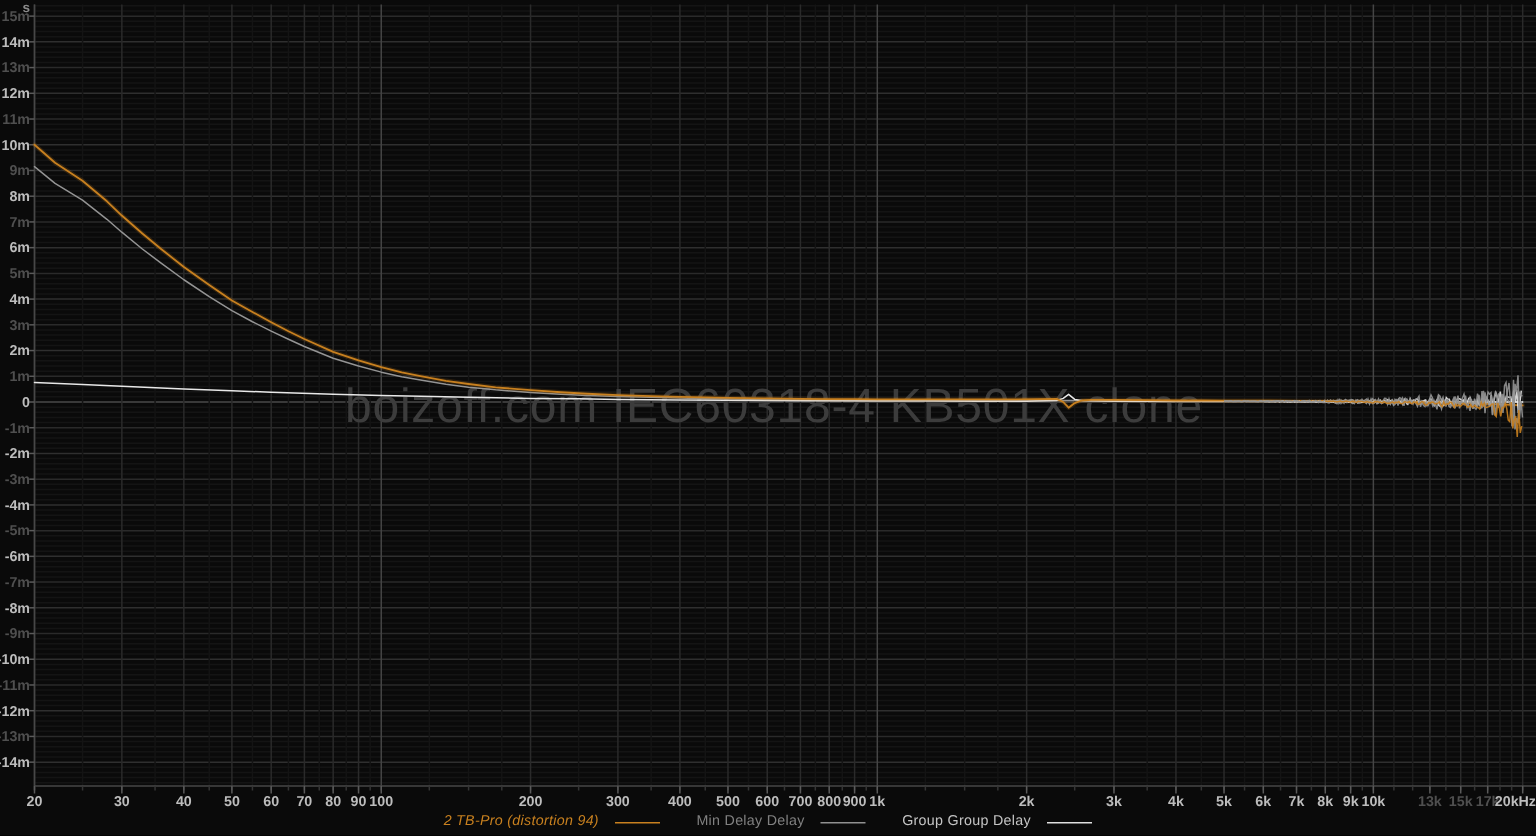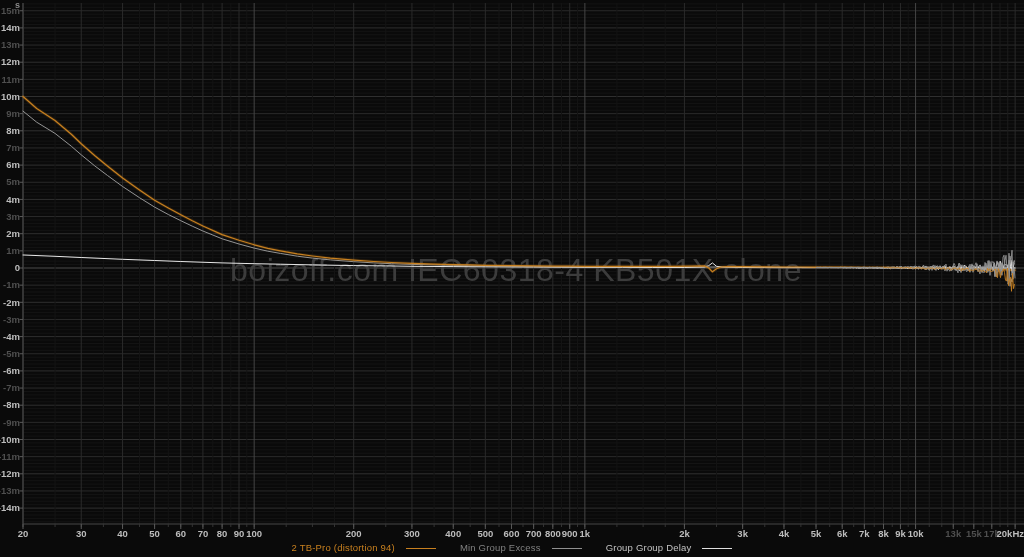--- a/index.html
+++ b/index.html
@@ -442,25 +442,25 @@
       <path d="M23.0 96.5L36.7 108.5L55.0 120.5L71.3 134.2L81.2 143.7L94.9 155.7L107.4 166.0L122.6 178.0L139.5 190.0L154.6 200.3L168.3 208.0L180.8 214.8L192.3 220.8L202.9 226.0L222.1 234.6L239.0 240.2L254.2 244.8L267.8 248.3L280.3 250.8L297.3 253.9L312.4 256.0L330.4 258.2L353.7 260.1L373.8 261.5L391.4 262.5L411.9 263.4L434.1 264.1L453.3 264.6L470.2 264.9L485.3 265.3L511.5 265.6L533.6 265.9L552.8 266.1L569.7 266.1L584.9 266.3L611.1 266.3L643.1 266.3L669.3 266.3L691.4 266.1L704.5 265.9L708.8 268.0L712.4 271.8L716.5 268.7L721.0 267.0L727.5 266.6L742.7 266.6L764.8 266.8L784.0 267.0L800.9 267.0L816.0 267.1L842.2 267.1L864.3 267.3L883.5 267.3L900.4 267.5L915.6 267.7L929.3 267.8L941.8 268.0L953.3 268.2L963.9 268.3L973.8 268.7L983.1 268.9L991.8 269.2L1000.0 269.5L1007.8 269.9L1015.1 270.2" fill="none" stroke="#c8801f" stroke-width="3" stroke-opacity="0.18" stroke-linejoin="round" stroke-linecap="round"></path>
       <path d="M23.0 96.5L36.7 108.5L55.0 120.5L71.3 134.2L81.2 143.7L94.9 155.7L107.4 166.0L122.6 178.0L139.5 190.0L154.6 200.3L168.3 208.0L180.8 214.8L192.3 220.8L202.9 226.0L222.1 234.6L239.0 240.2L254.2 244.8L267.8 248.3L280.3 250.8L297.3 253.9L312.4 256.0L330.4 258.2L353.7 260.1L373.8 261.5L391.4 262.5L411.9 263.4L434.1 264.1L453.3 264.6L470.2 264.9L485.3 265.3L511.5 265.6L533.6 265.9L552.8 266.1L569.7 266.1L584.9 266.3L611.1 266.3L643.1 266.3L669.3 266.3L691.4 266.1L704.5 265.9L708.8 268.0L712.4 271.8L716.5 268.7L721.0 267.0L727.5 266.6L742.7 266.6L764.8 266.8L784.0 267.0L800.9 267.0L816.0 267.1L842.2 267.1L864.3 267.3L883.5 267.3L900.4 267.5L915.6 267.7L929.3 267.8L941.8 268.0L953.3 268.2L963.9 268.3L973.8 268.7L983.1 268.9L991.8 269.2L1000.0 269.5L1007.8 269.9L1015.1 270.2" fill="none" stroke="#c8801f" stroke-width="1.2" stroke-opacity="1" stroke-linejoin="round" stroke-linecap="round"></path>
       <polyline points="842.2,267.5 843.2,267.7 844.2,267.6 845.2,267.6 846.2,267.8 847.2,267.6 848.2,267.6 849.2,267.6 850.2,267.8 851.2,267.5 852.2,267.5 853.2,267.9 854.2,267.6 855.2,267.4 856.2,268.0 857.2,267.6 858.2,268.0 859.2,268.0 860.2,268.0 861.2,267.8 862.2,267.6 863.2,268.0 864.2,267.7 865.2,267.9 866.2,267.6 867.2,268.1 868.2,267.8 869.2,267.7 870.2,267.8 871.2,267.6 872.2,267.8 873.2,267.8 874.2,267.9 875.2,267.5 876.2,267.8 877.2,268.1 878.2,267.9 879.2,267.5 880.2,267.9 881.2,268.2 882.2,268.2 883.2,268.0 884.2,267.9 885.2,268.1 886.2,267.4 887.2,268.1 888.2,267.6 889.2,268.0 890.2,268.4 891.2,267.5 892.2,267.7 893.2,267.8 894.2,267.3 895.2,267.5 896.2,267.7 897.2,267.9 898.2,267.9 899.2,268.1 900.2,267.5 901.2,268.6 902.2,268.7 903.2,268.0 904.2,267.4 905.2,268.6 906.2,267.4 907.2,268.4 908.2,268.1 909.2,267.9 910.2,268.3 911.2,268.4 912.2,268.1 913.2,267.4 914.2,268.2 915.2,268.1 916.2,267.2 917.2,267.8 918.2,268.7 919.2,268.0 920.2,266.8 921.2,268.6 922.2,267.3 923.2,266.9 924.2,267.5 925.2,266.4 926.2,266.8 927.2,267.3 928.2,266.8 929.2,269.0 930.2,268.2 931.2,268.5 932.2,266.3 933.2,268.5 934.2,267.1 935.2,269.5 936.2,266.2 937.2,267.6 938.2,269.6 939.2,268.7 940.2,266.1 941.2,268.6 942.2,266.7 943.2,267.4 944.2,266.0 945.2,266.1 946.2,269.1 947.2,267.6 948.2,267.5 949.2,267.1 950.2,266.6 951.2,268.2 952.2,268.5 953.2,266.0 954.2,266.1 955.2,269.1 956.2,270.4 957.2,268.0 958.2,266.2 959.2,270.4 960.2,270.9 961.2,265.9 962.2,270.4 963.2,269.5 964.2,265.0 965.2,266.1 966.2,266.2 967.2,269.2 968.2,269.1 969.2,271.0 970.2,269.1 971.2,266.6 972.2,265.6 973.2,266.0 974.2,266.4 975.2,267.5 976.2,266.1 977.2,267.4 978.2,268.0 979.2,265.6 980.2,265.1 981.2,268.8 982.2,269.2 983.2,267.4 984.2,271.6 985.2,266.8 986.2,270.0 987.2,270.2 988.2,265.5 989.2,270.8 990.2,267.5 991.2,265.2 992.2,267.4 993.2,270.4 994.2,263.2 995.2,270.7 996.2,266.0 997.2,261.8 998.2,264.9 999.2,267.8 1000.2,261.1 1001.2,268.7 1002.2,263.8 1003.2,268.2 1004.2,264.2 1005.2,264.6 1006.2,265.0 1007.2,264.7 1008.2,269.6 1009.2,260.2 1010.2,268.1 1011.2,260.2 1012.2,275.3 1013.2,269.1 1014.2,260.4" fill="none" stroke="#e8e8e8" stroke-width="1" stroke-opacity="0.9"></polyline>
       <polyline points="816.0,267.6 817.0,267.4 818.0,267.3 819.0,267.6 820.0,267.3 821.0,267.4 822.0,267.6 823.0,267.4 824.0,267.3 825.0,267.4 826.0,267.3 827.0,267.6 828.0,267.6 829.0,267.4 830.0,267.4 831.0,267.4 832.0,267.4 833.0,267.6 834.0,267.4 835.0,267.7 836.0,267.4 837.0,267.6 838.0,267.7 839.0,267.6 840.0,267.4 841.0,267.2 842.0,267.7 843.0,267.6 844.0,267.3 845.0,267.3 846.0,267.4 847.0,267.5 848.0,267.7 849.0,267.6 850.0,267.3 851.0,267.2 852.0,267.3 853.0,267.4 854.0,267.8 855.0,267.4 856.0,267.6 857.0,267.8 858.0,267.2 859.0,267.4 860.0,267.3 861.0,267.6 862.0,267.9 863.0,267.1 864.0,267.9 865.0,267.2 866.0,267.7 867.0,268.0 868.0,267.2 869.0,267.8 870.0,267.3 871.0,267.6 872.0,267.6 873.0,267.0 874.0,267.8 875.0,267.6 876.0,267.6 877.0,267.0 878.0,267.4 879.0,267.7 880.0,268.1 881.0,268.0 882.0,268.3 883.0,268.4 884.0,268.1 885.0,266.9 886.0,268.7 887.0,267.8 888.0,267.2 889.0,267.0 890.0,267.5 891.0,267.0 892.0,269.0 893.0,266.6 894.0,268.9 895.0,267.4 896.0,268.8 897.0,266.6 898.0,266.8 899.0,267.5 900.0,267.0 901.0,266.4 902.0,266.6 903.0,268.8 904.0,266.7 905.0,268.1 906.0,268.8 907.0,268.0 908.0,266.2 909.0,267.5 910.0,267.9 911.0,268.9 912.0,266.1 913.0,269.3 914.0,266.9 915.0,265.8 916.0,266.8 917.0,266.3 918.0,269.1 919.0,268.7 920.0,267.0 921.0,269.0 922.0,268.6 923.0,267.6 924.0,267.1 925.0,269.4 926.0,269.4 927.0,269.2 928.0,266.9 929.0,270.3 930.0,269.7 931.0,266.0 932.0,270.4 933.0,266.8 934.0,267.1 935.0,265.4 936.0,270.5 937.0,265.6 938.0,266.5 939.0,267.5 940.0,267.5 941.0,267.4 942.0,267.9 943.0,267.5 944.0,269.1 945.0,270.9 946.0,267.8 947.0,269.4 948.0,267.2 949.0,268.4 950.0,268.7 951.0,270.5 952.0,270.0 953.0,266.1 954.0,263.3 955.0,265.3 956.0,270.3 957.0,268.4 958.0,267.2 959.0,263.5 960.0,269.6 961.0,272.6 962.0,268.0 963.0,267.0 964.0,271.0 965.0,266.2 966.0,271.0 967.0,271.6 968.0,267.9 969.0,265.7 970.0,272.3 971.0,267.2 972.0,263.8 973.0,272.3 974.0,267.5 975.0,268.0 976.0,269.6 977.0,263.7 978.0,270.2 979.0,270.2 980.0,273.9 981.0,266.3 982.0,272.6 983.0,265.8 984.0,270.9 985.0,262.4 986.0,265.7 987.0,272.6 988.0,260.7 989.0,271.0 990.0,261.6 991.0,267.9 992.0,261.4 993.0,262.7 994.0,261.8 995.0,276.8 996.0,267.8 997.0,277.0 998.0,267.3 999.0,262.3 1000.0,268.2 1001.0,262.9 1002.0,275.3 1003.0,257.2 1004.0,255.2 1005.0,266.2 1006.0,268.0 1007.0,269.5 1008.0,284.1 1009.0,281.3 1010.0,255.9 1011.0,261.4 1012.0,250.2 1013.0,279.3 1014.0,267.3 1015.0,278.3" fill="none" stroke="#949494" stroke-width="1" stroke-opacity="0.9"></polyline>
       <polyline points="816.0,267.4 817.0,267.5 818.0,267.4 819.0,267.4 820.0,267.4 821.0,267.4 822.0,267.6 823.0,267.5 824.0,267.6 825.0,267.5 826.0,267.4 827.0,267.5 828.0,267.6 829.0,267.5 830.0,267.4 831.0,267.7 832.0,267.4 833.0,267.5 834.0,267.6 835.0,267.4 836.0,267.7 837.0,267.4 838.0,267.7 839.0,267.6 840.0,267.4 841.0,267.4 842.0,267.5 843.0,267.5 844.0,267.7 845.0,267.4 846.0,267.6 847.0,267.7 848.0,267.6 849.0,267.4 850.0,267.5 851.0,267.6 852.0,267.5 853.0,267.5 854.0,267.3 855.0,267.6 856.0,267.6 857.0,267.3 858.0,267.3 859.0,267.9 860.0,267.7 861.0,267.5 862.0,267.7 863.0,267.1 864.0,267.2 865.0,267.3 866.0,268.0 867.0,267.9 868.0,268.0 869.0,267.2 870.0,267.2 871.0,267.9 872.0,267.1 873.0,268.1 874.0,268.1 875.0,268.2 876.0,268.2 877.0,267.9 878.0,267.5 879.0,268.3 880.0,267.1 881.0,268.1 882.0,268.0 883.0,266.9 884.0,267.3 885.0,268.3 886.0,267.7 887.0,266.7 888.0,267.6 889.0,267.0 890.0,268.6 891.0,269.0 892.0,266.6 893.0,268.6 894.0,266.7 895.0,268.3 896.0,267.0 897.0,266.4 898.0,268.2 899.0,266.9 900.0,266.7 901.0,267.0 902.0,269.0 903.0,267.8 904.0,267.6 905.0,266.5 906.0,267.3 907.0,266.8 908.0,267.6 909.0,267.3 910.0,266.8 911.0,266.1 912.0,268.2 913.0,269.0 914.0,266.1 915.0,269.1 916.0,268.9 917.0,267.3 918.0,268.2 919.0,265.9 920.0,268.3 921.0,268.8 922.0,267.6 923.0,265.5 924.0,265.6 925.0,269.4 926.0,265.9 927.0,269.3 928.0,267.0 929.0,269.6 930.0,266.2 931.0,267.2 932.0,267.2 933.0,265.2 934.0,265.6 935.0,269.1 936.0,267.7 937.0,268.1 938.0,266.2 939.0,268.9 940.0,265.6 941.0,267.9 942.0,269.4 943.0,266.6 944.0,266.1 945.0,265.8 946.0,264.1 947.0,271.2 948.0,268.2 949.0,270.4 950.0,271.1 951.0,267.5 952.0,270.3 953.0,268.2 954.0,266.3 955.0,270.2 956.0,267.0 957.0,269.9 958.0,272.9 959.0,263.2 960.0,264.1 961.0,267.3 962.0,264.8 963.0,269.5 964.0,267.3 965.0,266.6 966.0,269.8 967.0,269.6 968.0,270.5 969.0,269.0 970.0,264.2 971.0,269.7 972.0,267.1 973.0,270.1 974.0,268.6 975.0,265.3 976.0,262.7 977.0,267.5 978.0,271.8 979.0,269.1 980.0,265.0 981.0,268.2 982.0,271.9 983.0,271.7 984.0,272.8 985.0,271.2 986.0,263.2 987.0,269.5 988.0,272.2 989.0,260.5 990.0,275.4 991.0,264.8 992.0,267.2 993.0,271.3 994.0,264.1 995.0,276.4 996.0,265.8 997.0,260.9 998.0,264.5 999.0,271.8 1000.0,266.2 1001.0,275.1 1002.0,262.6 1003.0,269.1 1004.0,268.4 1005.0,260.4 1006.0,255.3 1007.0,269.3 1008.0,281.2 1009.0,253.2 1010.0,286.3 1011.0,278.8 1012.0,282.0 1013.0,262.0 1014.0,263.9 1015.0,263.9" fill="none" stroke="#949494" stroke-width="1" stroke-opacity="0.9"></polyline>
       <polyline points="883.5,267.3 884.5,267.5 885.5,267.6 886.5,267.4 887.5,267.6 888.5,267.4 889.5,267.7 890.5,267.8 891.5,267.8 892.5,267.6 893.5,267.3 894.5,267.8 895.5,267.9 896.5,267.6 897.5,267.4 898.5,267.6 899.5,267.9 900.5,268.0 901.5,267.6 902.5,267.8 903.5,268.0 904.5,268.1 905.5,267.5 906.5,267.7 907.5,267.6 908.5,267.8 909.5,268.2 910.5,268.1 911.5,267.7 912.5,268.1 913.5,268.1 914.5,268.5 915.5,268.6 916.5,267.6 917.5,268.0 918.5,267.7 919.5,268.2 920.5,268.1 921.5,268.7 922.5,267.8 923.5,268.3 924.5,268.8 925.5,268.9 926.5,268.9 927.5,268.3 928.5,268.0 929.5,268.9 930.5,268.1 931.5,268.4 932.5,267.7 933.5,268.9 934.5,269.2 935.5,268.8 936.5,267.7 937.5,268.1 938.5,268.4 939.5,267.7 940.5,268.9 941.5,269.1 942.5,267.9 943.5,268.3 944.5,268.9 945.5,269.6 946.5,269.0 947.5,267.9 948.5,267.8 949.5,269.1 950.5,270.1 951.5,269.8 952.5,268.4 953.5,268.8 954.5,268.0 955.5,268.2 956.5,269.2 957.5,269.2 958.5,268.9 959.5,268.0 960.5,270.2 961.5,271.1 962.5,268.0 963.5,270.1 964.5,269.2 965.5,269.4 966.5,268.0 967.5,268.3 968.5,269.7 969.5,271.7 970.5,269.5 971.5,270.6 972.5,269.9 973.5,271.0 974.5,270.1 975.5,268.9 976.5,269.4 977.5,270.3 978.5,271.4 979.5,271.0 980.5,269.8 981.5,271.7 982.5,270.7 983.5,270.3 984.5,271.5 985.5,271.7 986.5,272.7 987.5,268.3 988.5,270.7 989.5,268.8 990.5,271.6 991.5,271.5 992.5,271.1 993.5,270.6 994.5,269.4 995.5,269.3 996.5,276.6 997.5,277.7 998.5,268.8 999.5,272.0 1000.5,277.6 1001.5,271.6 1002.5,271.8 1003.5,268.9 1004.5,272.3 1005.5,280.1 1006.5,281.1 1007.5,268.0 1008.5,285.6 1009.5,280.1 1010.5,277.3 1011.5,291.3 1012.5,273.3 1013.5,288.6 1014.5,284.1" fill="none" stroke="#c8801f" stroke-width="1" stroke-opacity="0.9"></polyline>
     </svg>
 
   <div class="legend">
     <span class="leg-item">
-      <span class="leg-label" style="color: rgb(200, 128, 31);">2 TB-Pro (distortion 94)</span>
+      <span class="leg-label" style="color: rgb(200, 128, 31); font-style: italic;">2 TB-Pro (distortion 94)</span>
       <span class="leg-line" style="border-top-color: rgb(200, 128, 31);"></span>
     </span>
     <span class="leg-item">
-      <span class="leg-label" style="color: rgb(128, 128, 128);">Min Group Excess</span>
+      <span class="leg-label" style="color: rgb(128, 128, 128);">Min Delay Delay</span>
       <span class="leg-line" style="border-top-color: rgb(144, 144, 144);"></span>
     </span>
     <span class="leg-item">
       <span class="leg-label" style="color: rgb(196, 196, 196);">Group Group Delay</span>
       <span class="leg-line" style="border-top-color: rgb(224, 224, 224);"></span>
     </span>
   </div>
 </div>
 
 </body></html>

